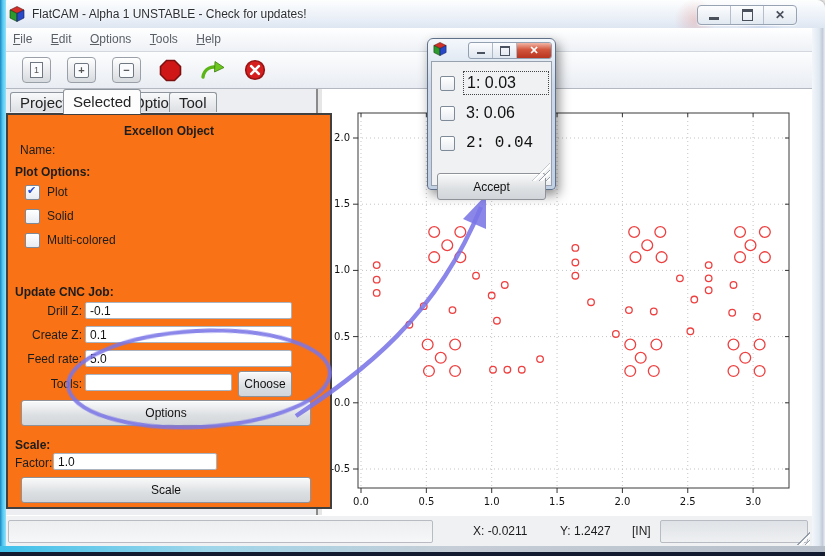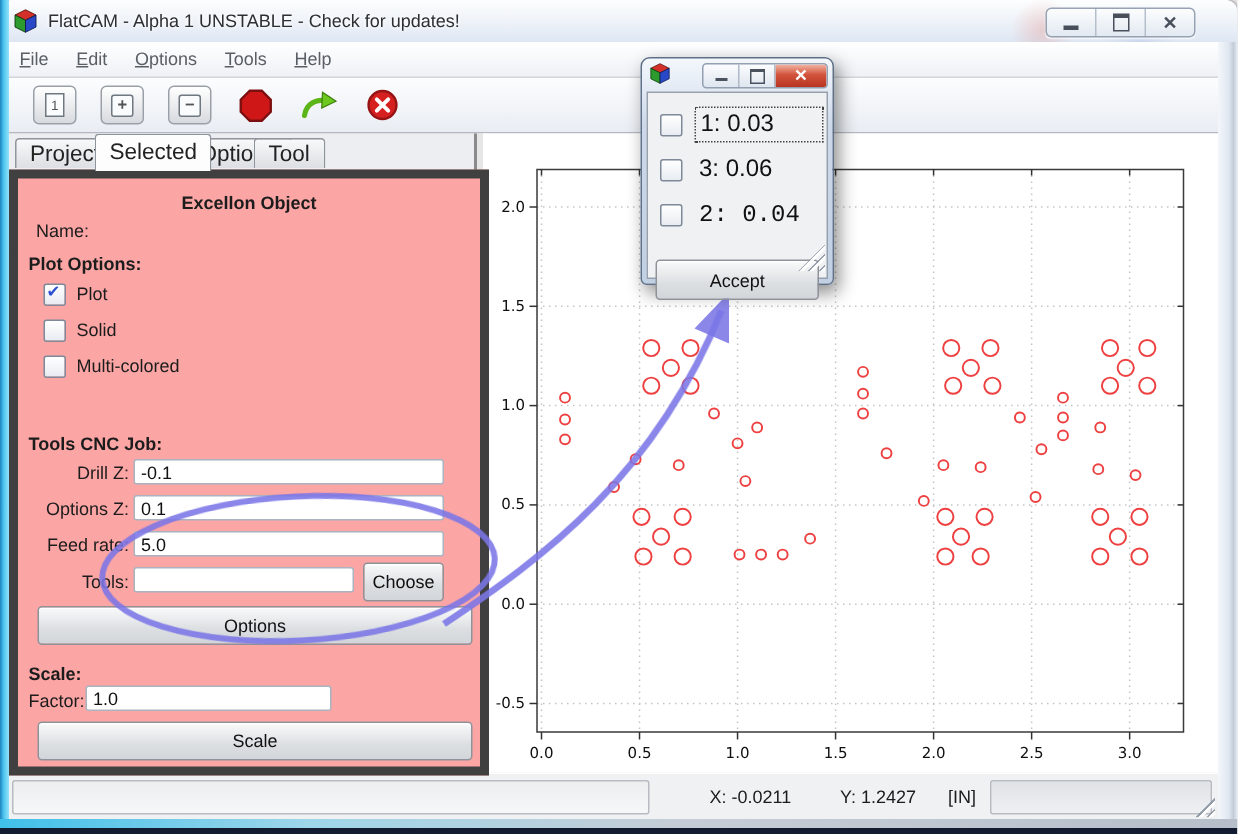--- a/index.html
+++ b/index.html
@@ -38,22 +38,22 @@
     font-size:11px;font-weight:bold;color:#555;line-height:1;}
   .pagebox{width:11px;height:14px;border:1px solid #6f7780;background:#fbfcfd;
     font-size:9px;color:#555;display:flex;align-items:center;justify-content:center;}
   .flaticon{margin-left:18px;display:flex;align-items:center;justify-content:center;}
   
   .content{position:absolute;left:6px;right:13px;top:89px;bottom:41px;background:#eceef1;}
   .tab{position:absolute;top:3px;height:19px;padding:0 9px;font-size:15px;color:#222;
     background:linear-gradient(#f8f9fa,#dcdfe3);border:1px solid #8f959c;border-bottom:none;
     border-radius:3px 3px 0 0;line-height:19px;z-index:2;}
   .tab.active{top:0;height:24px;line-height:23px;background:#fdfdfd;z-index:4;}
-  .panel{position:absolute;left:0;top:24px;width:308px;height:392px;background:#fca5a5;
-    border:6px solid #404040;z-index:3;font-size:12px;color:#1c1c1c;}
+  .panel{position:absolute;left:0;top:24px;width:308px;height:392px;background:#f97316;
+    border:2px solid #404040;z-index:3;font-size:12px;color:#1c1c1c;padding-left:14px;}
   .abs{position:absolute;}
   .hd{font-weight:bold;font-size:12px;color:#111;}
   .inp{position:absolute;border:1px solid #aab4c0;border-radius:2px;background:#fff;
     font-family:"Liberation Sans",sans-serif;font-size:12px;color:#111;padding:0 4px;height:17px;box-sizing:border-box;}
   .btn{position:absolute;border:1px solid #8f9399;border-radius:3px;
     background:linear-gradient(#f9fafa,#dcdfe2 60%,#d2d5d9);
     font-family:"Liberation Sans",sans-serif;font-size:12px;color:#111;
     display:flex;align-items:center;justify-content:center;box-shadow:inset 0 1px 0 #fff;}
   .cb{position:absolute;width:13px;height:13px;border:1px solid #7f8a99;border-radius:2px;
     background:linear-gradient(#fff,#e8ecf1);}
@@ -187,25 +187,25 @@
         <div class="lbl hd" style="left:7px;top:50px;">Plot Options:</div>
 
         <span class="cb on" style="left:17px;top:70px;"></span>
         <div class="lbl" style="left:39px;top:70px;">Plot</div>
         <span class="cb" style="left:17px;top:94px;"></span>
         <div class="lbl" style="left:39px;top:94px;">Solid</div>
         <span class="cb" style="left:17px;top:118px;"></span>
         <div class="lbl" style="left:39px;top:118px;">Multi-colored</div>
 
 
-        <div class="lbl hd" style="left:7px;top:170px;">Tools CNC Job:</div>
+        <div class="lbl hd" style="left:7px;top:170px;">Update CNC Job:</div>
 
         <div class="lbl r" style="left:4px;top:189px;width:70px;">Drill Z:</div>
         <input class="inp" style="left: 77px; top: 187px; width: 207px;" type="text" value="-0.1">
-        <div class="lbl r" style="left:4px;top:213px;width:70px;">Options Z:</div>
+        <div class="lbl r" style="left:4px;top:213px;width:70px;">Create Z:</div>
         <input class="inp" style="left: 77px; top: 211px; width: 207px;" type="text" value="0.1">
         <div class="lbl r" style="left:0px;top:237px;width:74px;">Feed rate:</div>
         <input class="inp" style="left: 77px; top: 235px; width: 207px;" type="text" value="5.0">
         <div class="lbl r" style="left:4px;top:262px;width:70px;">Tools:</div>
         <input class="inp" style="left: 77px; top: 259px; width: 147px;" type="text" value="">
         <div class="btn" style="left:230px;top:256px;width:52px;height:24px;">Choose</div>
 
         <div class="btn" style="left:13px;top:285px;width:288px;height:24px;">Options</div>
 
         <div class="lbl hd" style="left:7px;top:323px;">Scale:</div>

